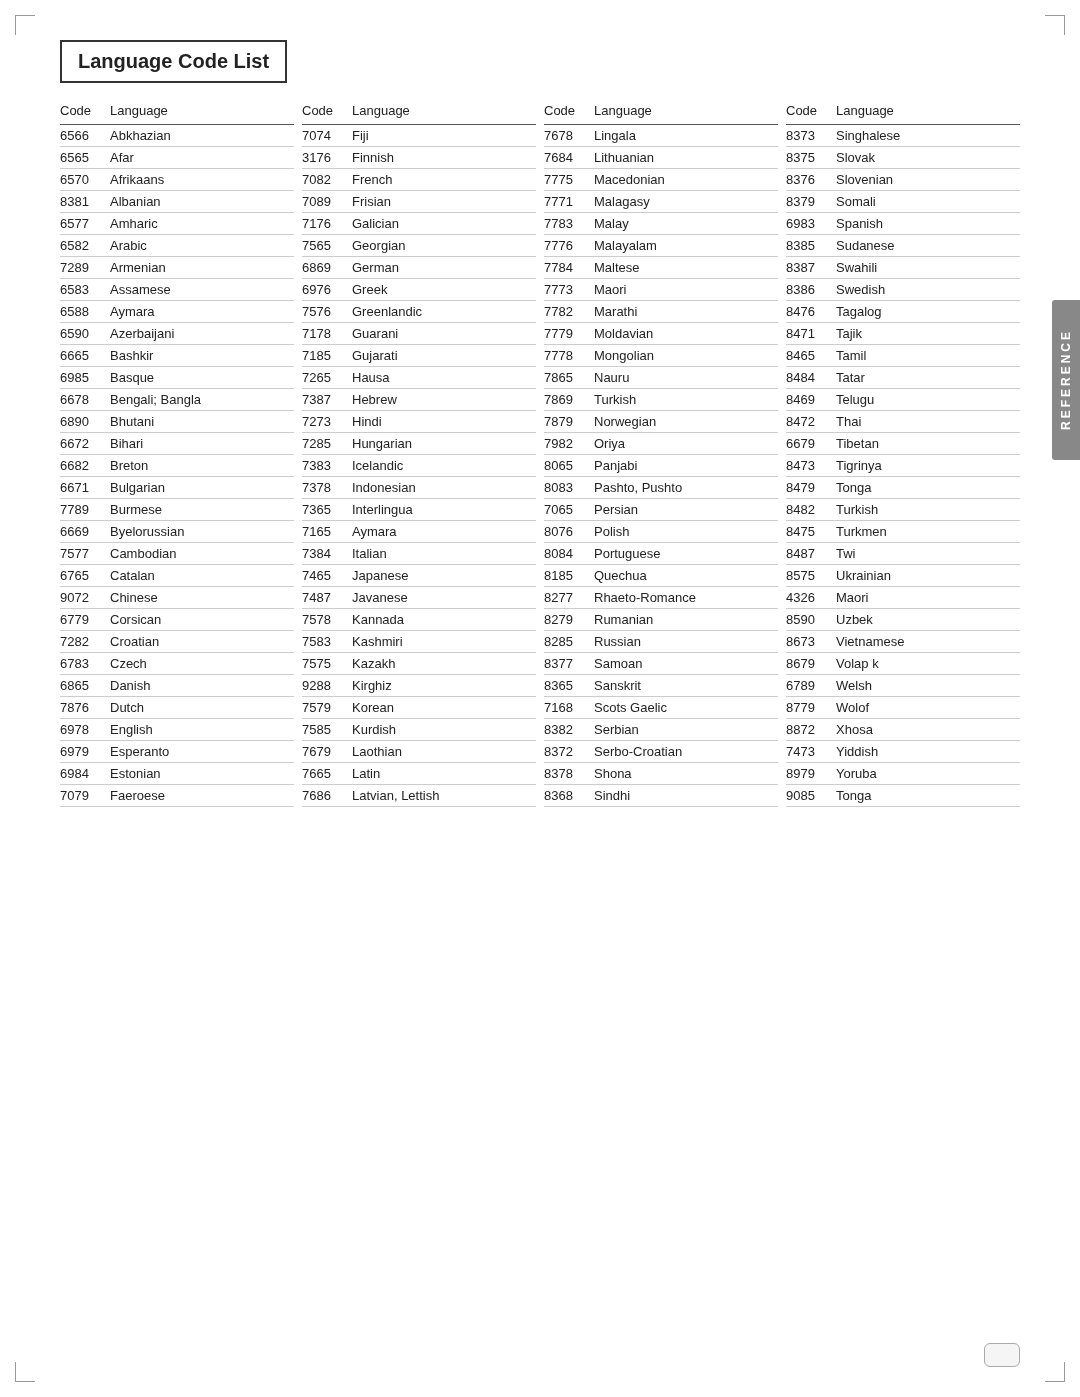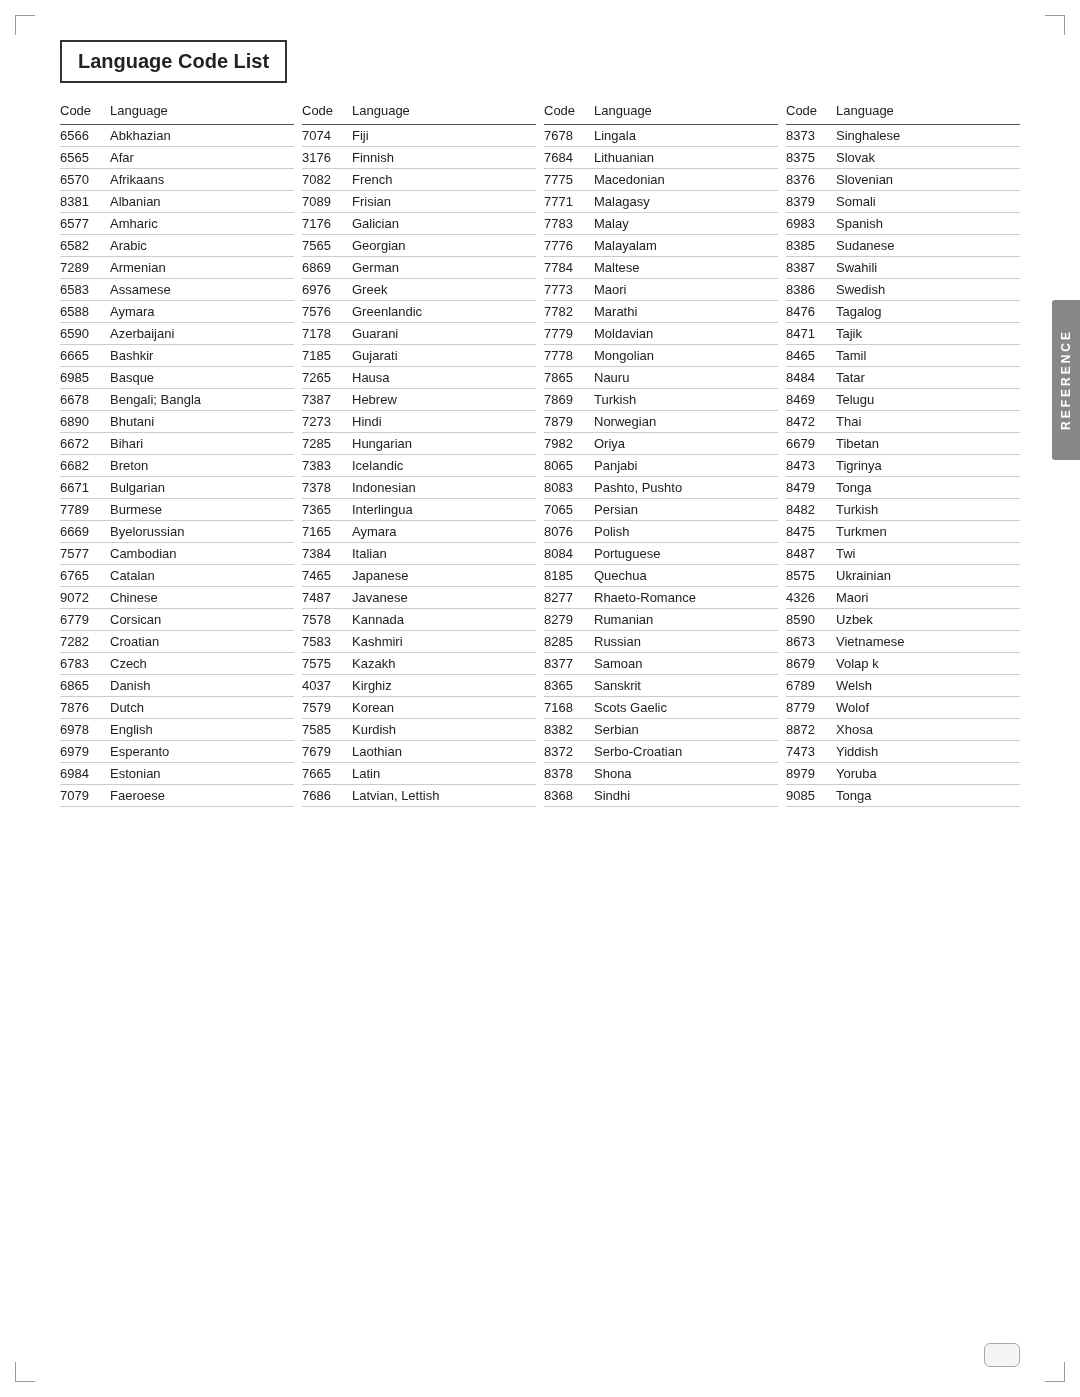--- a/index.html
+++ b/index.html
@@ -380,21 +380,21 @@
         </div>
         <div class="lang-row">
           <span class="code">7583</span>
           <span class="name">Kashmiri</span>
         </div>
         <div class="lang-row">
           <span class="code">7575</span>
           <span class="name">Kazakh</span>
         </div>
         <div class="lang-row">
-          <span class="code">4037</span>
+          <span class="code">9288</span>
           <span class="name">Kirghiz</span>
         </div>
         <div class="lang-row">
           <span class="code">7579</span>
           <span class="name">Korean</span>
         </div>
         <div class="lang-row">
           <span class="code">7585</span>
           <span class="name">Kurdish</span>
         </div>

